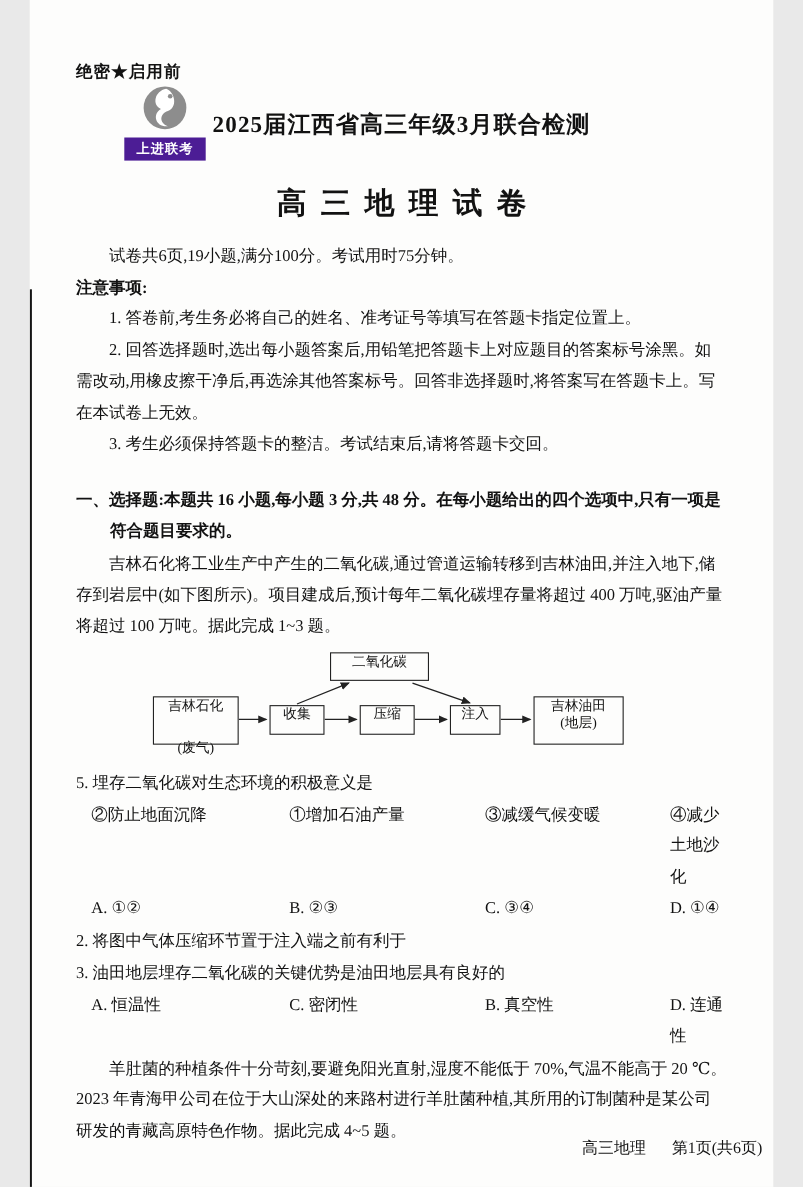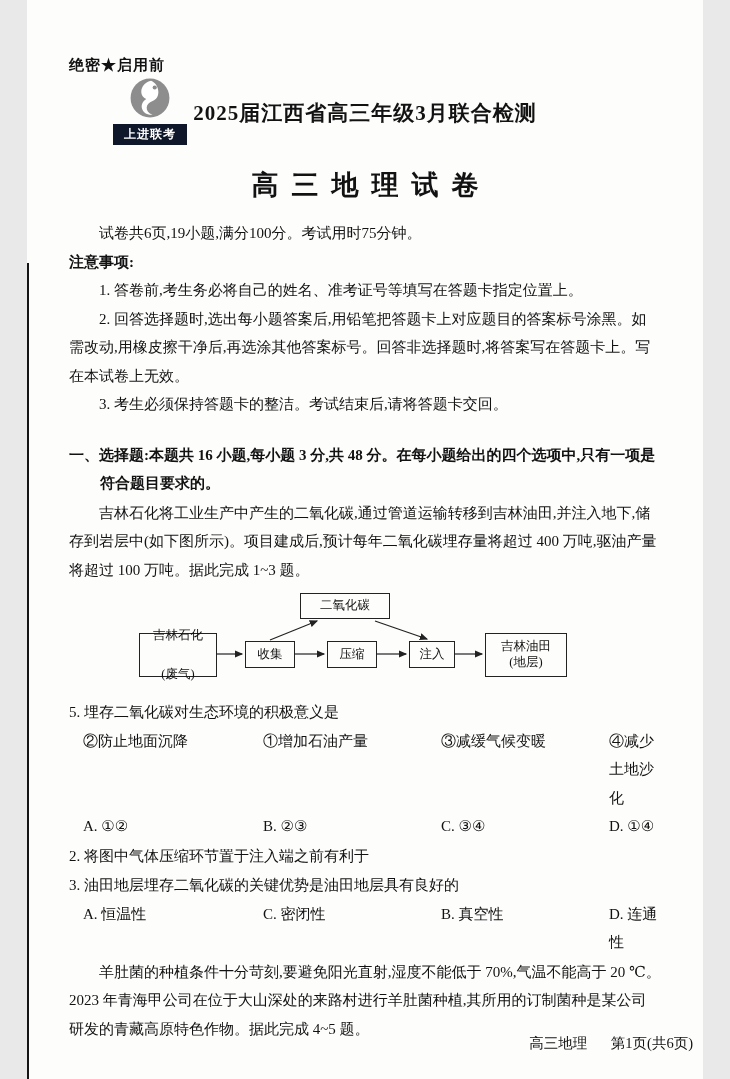--- a/index.html
+++ b/index.html
@@ -8,35 +8,35 @@
   .page {
     position:relative; width:676px; height:1079px; margin:0 auto;
     background:#fdfdfc; color:#121212; overflow:hidden;
     padding:56px 42px 0 42px;
   }
   .scan-line { position:absolute; left:0; top:263px; width:2px; height:816px; background:#151515; }
   .classification { font-size:15px; font-weight:bold; letter-spacing:1px; }
   .header-row { position:relative; height:74px; margin-top:8px; }
   .logo { position:absolute; left:44px; top:-6px; width:74px; text-align:center; }
   .logo-mark { display:inline-block; line-height:0; }
-  .logo-text { margin-top:1px; background:#0f172a; color:#ffffff; font-size:12px;
+  .logo-text { margin-top:1px; background:#4c1d95; color:#ffffff; font-size:12px;
     font-weight:bold; padding:2px 3px; letter-spacing:1px; }
   .exam-title { text-align:center; font-size:21px; font-weight:bold; padding-top:16px; letter-spacing:1px; }
   .subject-title { text-align:center; font-size:27px; font-weight:bold; letter-spacing:13px; padding-left:13px; margin-top:10px; }
   .intro { margin-top:16px; }
   p, .notice-heading, .stem { font-size:15px; line-height:1.9; }
   .indent2 { text-indent:2em; }
   .notice-heading { font-weight:bold; }
   .section-heading { font-weight:bold; margin-top:22px; padding-left:31px; text-indent:-31px; font-size:15px; line-height:1.9; }
   .passage { margin-top:1px; }
   
   .diagram { position:relative; width:452px; height:96px; margin:9px auto 9px auto; font-size:12.5px; }
   .diagram svg.arrows { position:absolute; left:0; top:0; }
   .dbox { position:absolute; border:1.2px solid #222; background:#fdfdfc;
-    display:flex; flex-direction:column; align-items:center; justify-content:center;
+    display:flex; flex-direction:column; align-items:center; 
     line-height:1.25; text-align:center; }
   .box-co2   { left:161px; top:0;    width:90px; height:26px; }
   .box-src   { left:0;     top:40px; width:78px; height:44px;gap:23px; }
   .box-col   { left:106px; top:48px; width:50px; height:27px; }
   .box-cmp   { left:188px; top:48px; width:50px; height:27px; }
   .box-inj   { left:270px; top:48px; width:46px; height:27px; }
   .box-dst   { left:346px; top:40px; width:82px; height:44px; }
   
   .stem { margin-top:1px; }
   .option-grid { display:grid; grid-template-columns:180px 178px 168px 1fr;

